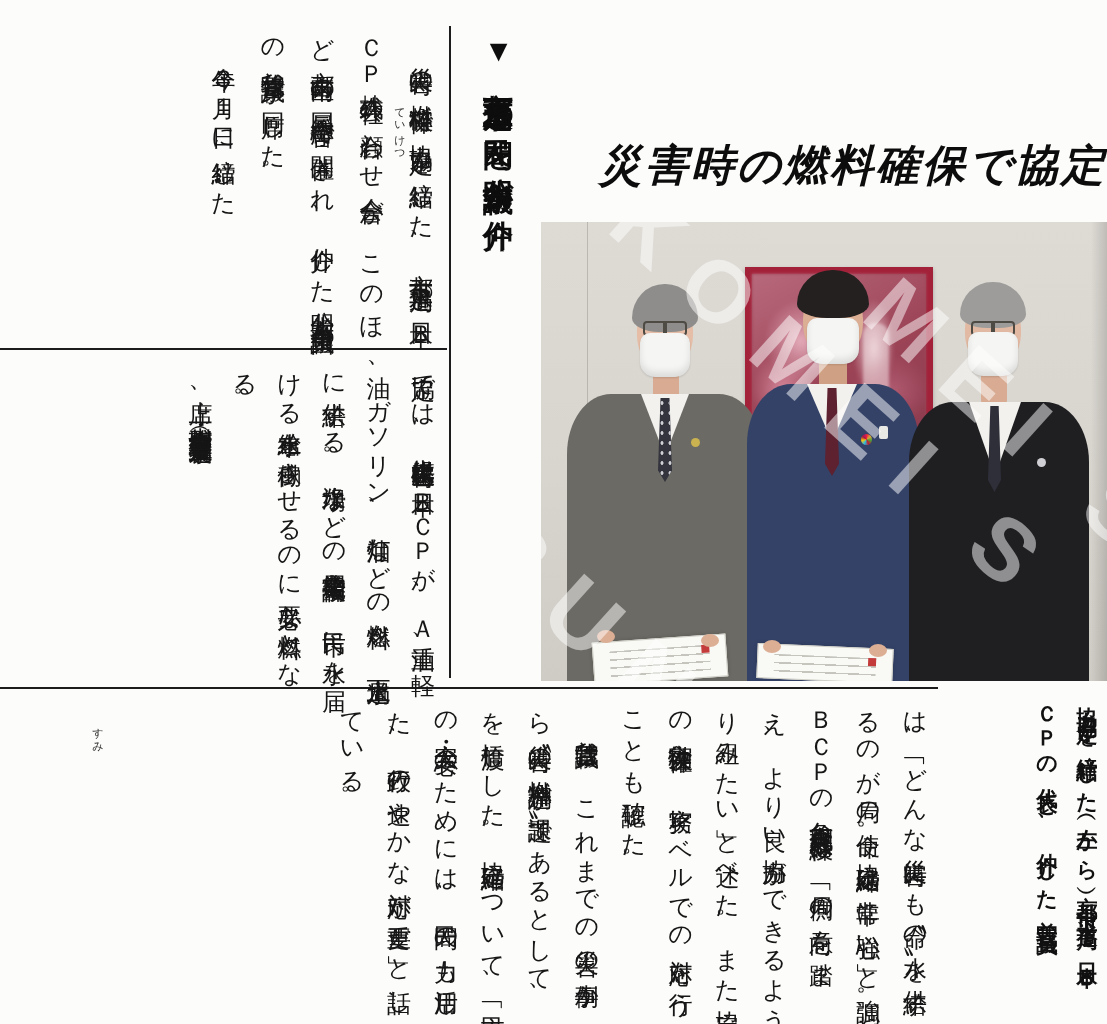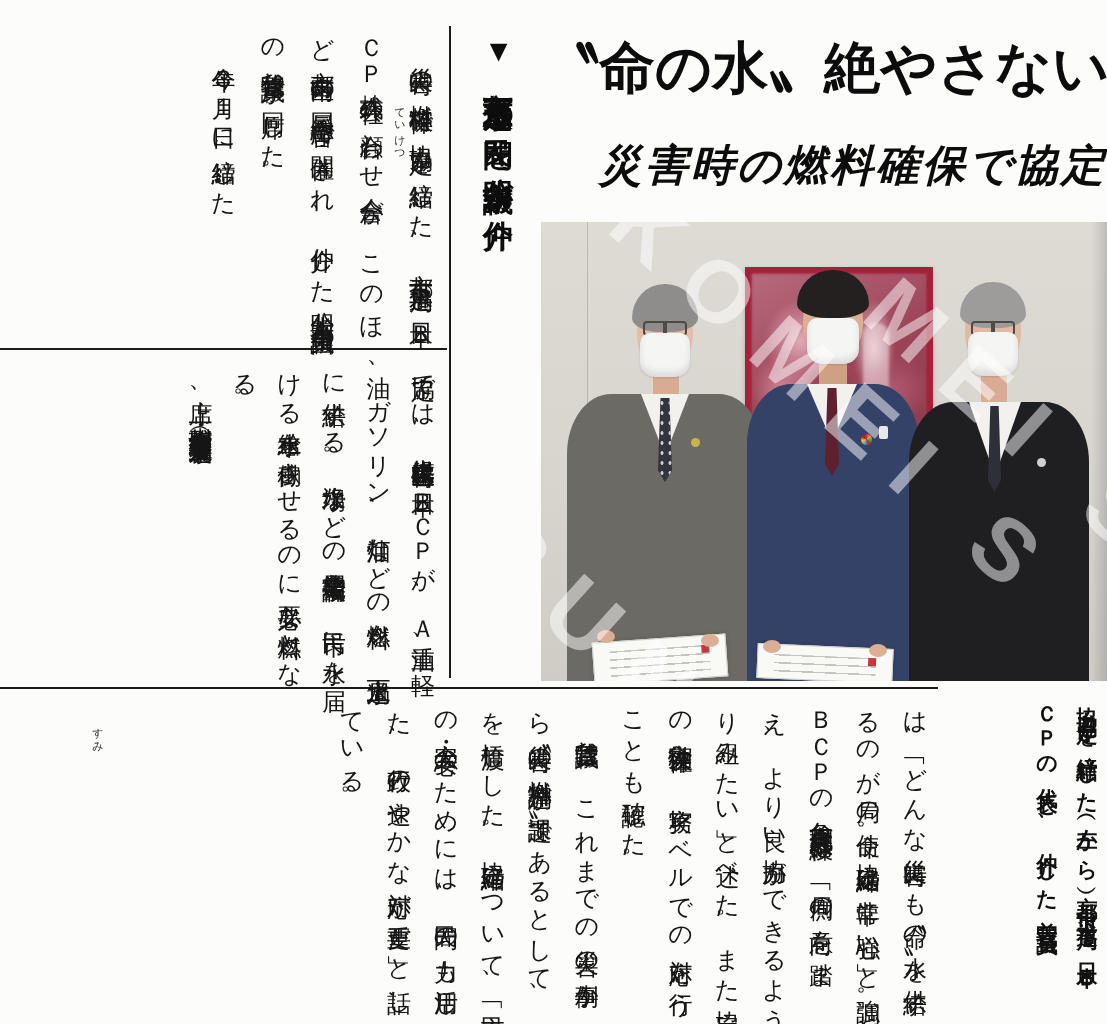--- a/index.html
+++ b/index.html
@@ -90,21 +90,20 @@
     white-space:nowrap; transform-origin:0 0; pointer-events:none; }
   .wm1 { left:118px; top:-52px; transform:rotate(42deg); }
   .wm2 { left:-18px; top:268px; transform:rotate(42deg); font-size:94px; }
   .wm3 { left:372px; top:36px;  transform:rotate(42deg); }
 </style>
 </head>
 <body>
 
 <div class="page">
 
-  <div class="headline">〝命の水〟絶やさない</div>
   <div class="subheadline">災害時の燃料確保で協定</div>
   <div class="vsubhead">▼京都市上下水道局と民間を公明市議が仲介</div>
 
   <div class="vrule"></div>
   <div class="hrule hr1"></div>
   <div class="hrule hr2"></div>
 
   <div class="vtext lede">　災害時の燃料確保で協力協定を締結した、京都市上下水道局と日本ＢＣＰ株式会社の顔合わせ会合が、このほど京都市南区の同局総合庁舎で開催され、仲介した公明党京都市会議員団の曽我修議員が同席した。
 　今年３月１日に締結した</div>
   <div class="vtext body2">協定では、大規模災害発生時に日本ＢＣＰが、Ａ重油、軽油、ガソリン、灯油などの燃料を、上下水道局に供給する。浄水場などの非常用発電設備や、市民に水を届ける給水車を稼働させるのに必要な燃料となる。

